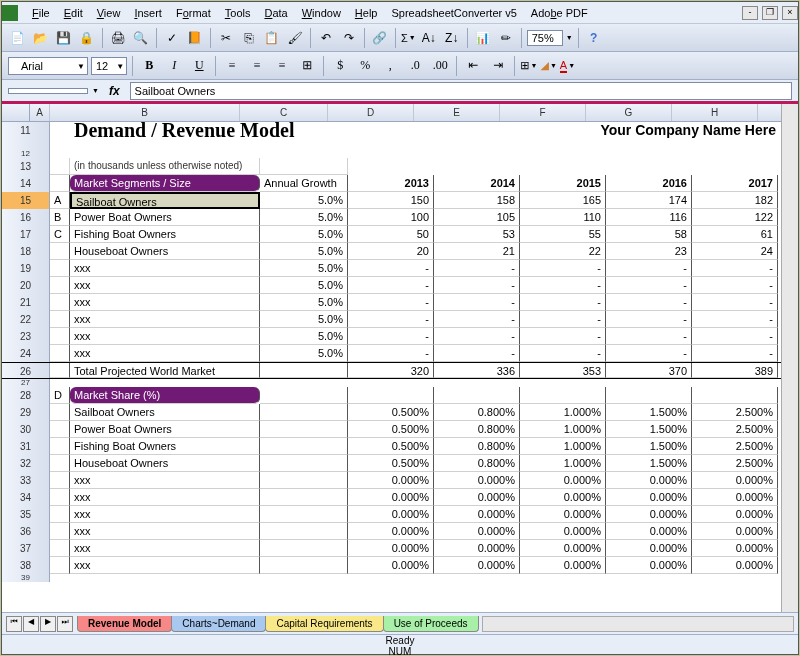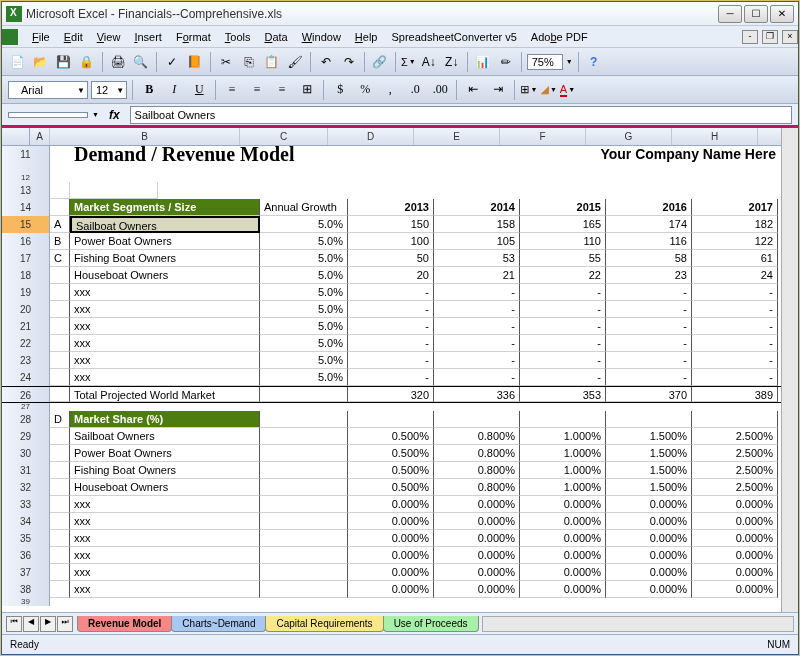--- a/index.html
+++ b/index.html
@@ -46,53 +46,44 @@
 .cell { border-right: 1px solid #d0d0d0; border-bottom: 1px solid #d0d0d0; padding: 0 4px; font-size: 11px; line-height: 16px; overflow: hidden; white-space: nowrap; }
 .w-a { width: 20px; }
 .w-b { width: 190px; }
 .w-c { width: 88px; }
 .w-d, .w-e, .w-f, .w-g, .w-h { width: 86px; }
 .title-row .cell { border: none; }
 .title-text { font-family: "Times New Roman", serif; font-size: 20px; font-weight: bold; }
 .company-text { font-weight: bold; font-size: 14px; }
 .subtitle { font-size: 10px; color: #333; }
 .date-text { font-size: 10px; text-align: right; }
-.section-header { background: #4d7c0f; color: #fff; font-weight: bold; }
+.section-header { background: #701a75; color: #fff; font-weight: normal; border-radius: 6px; }
 .num { text-align: right; }
 .active-cell { background: #d8d8c0; border: 2px solid #000 !important; }
 .bordered-block .cell { border-right: 1px solid #555; }
 .total-row { font-weight: normal; border-top: 1px solid #000; border-bottom: 1px solid #000; }
 .sheet-tabs { background: #e8eef7; height: 22px; display: flex; align-items: center; border-top: 1px solid #a0b0c8; font-size: 10px; }
 .tab-nav { display: flex; gap: 1px; padding: 0 4px; }
 .tab-nav-btn { width: 16px; height: 16px; border: 1px solid #888; background: #f0f0f0; font-size: 8px; text-align: center; cursor: pointer; }
 .wtab { padding: 2px 10px; border: 1px solid #888; border-top: none; border-radius: 0 0 4px 4px; margin-right: -1px; cursor: pointer; }
 .wtab.active { background: #fff; font-weight: bold; }
 .wtab.c1 { background: #f88888; }
 .wtab.c2 { background: #a8c8f0; }
 .wtab.c3 { background: #f8e888; }
 .wtab.c4 { background: #a8f0a8; }
 .hscroll { flex: 1; height: 16px; background: #e8e8e8; border: 1px solid #aaa; margin: 0 4px; }
-.status-bar { background: #e8eef7; height: 20px; display: flex; align-items: center; padding: 0 8px; font-size: 10px; border-top: 1px solid #a0b0c8; }
+.status-bar { background: #e8eef7; height: 20px; display: flex; align-items: center; padding: 0 8px; font-size: 10px; border-top: 1px solid #a0b0c8; flex-direction: column; }
 .status-left { flex: 1; }
 .status-right { display: flex; gap: 40px; }
 .vscroll { width: 17px; background: #e8e8e8; border-left: 1px solid #aaa; }
 </style>
 </head>
 <body>
 
 <div class="window">
-  <div class="titlebar">
-    <div class="titlebar-icon"></div>
-    <div class="titlebar-text">Microsoft Excel - Financials--Comprehensive.xls</div>
-    <div class="window-controls">
-      <div class="wc-btn">─</div>
-      <div class="wc-btn">☐</div>
-      <div class="wc-btn">✕</div>
-    </div>
-  </div>
 
   <div class="menubar">
     <div class="menubar-icon"></div>
     <span class="menu-item"><u>F</u>ile</span>
     <span class="menu-item"><u>E</u>dit</span>
     <span class="menu-item"><u>V</u>iew</span>
     <span class="menu-item"><u>I</u>nsert</span>
     <span class="menu-item">F<u>o</u>rmat</span>
     <span class="menu-item"><u>T</u>ools</span>
     <span class="menu-item"><u>D</u>ata</span>
@@ -207,20 +198,21 @@
             <div class="cell w-a"></div>
             <div class="cell title-text" style="width:280px">Demand / Revenue Model</div>
             <div class="cell company-text num" style="width:430px">Your Company Name Here</div>
           </div>
         <div class="grid-row" style="height:8px">
             <div class="row-header" style="line-height:8px;font-size:8px">12</div>
           </div>
         <div class="grid-row">
             <div class="row-header">13</div>
             <div class="cell w-a"></div>
+            <div class="cell w-b subtitle">(in thousands unless otherwise noted)</div>
             <div class="cell w-c"></div>
           </div>
         <div class="grid-row bordered-block">
             <div class="row-header">14</div>
             <div class="cell w-a"></div>
             <div class="cell w-b section-header">Market Segments / Size</div>
             <div class="cell w-c">Annual Growth</div>
             <div class="cell w-d num bold">2013</div>
             <div class="cell w-e num bold">2014</div>
             <div class="cell w-f num bold">2015</div>

